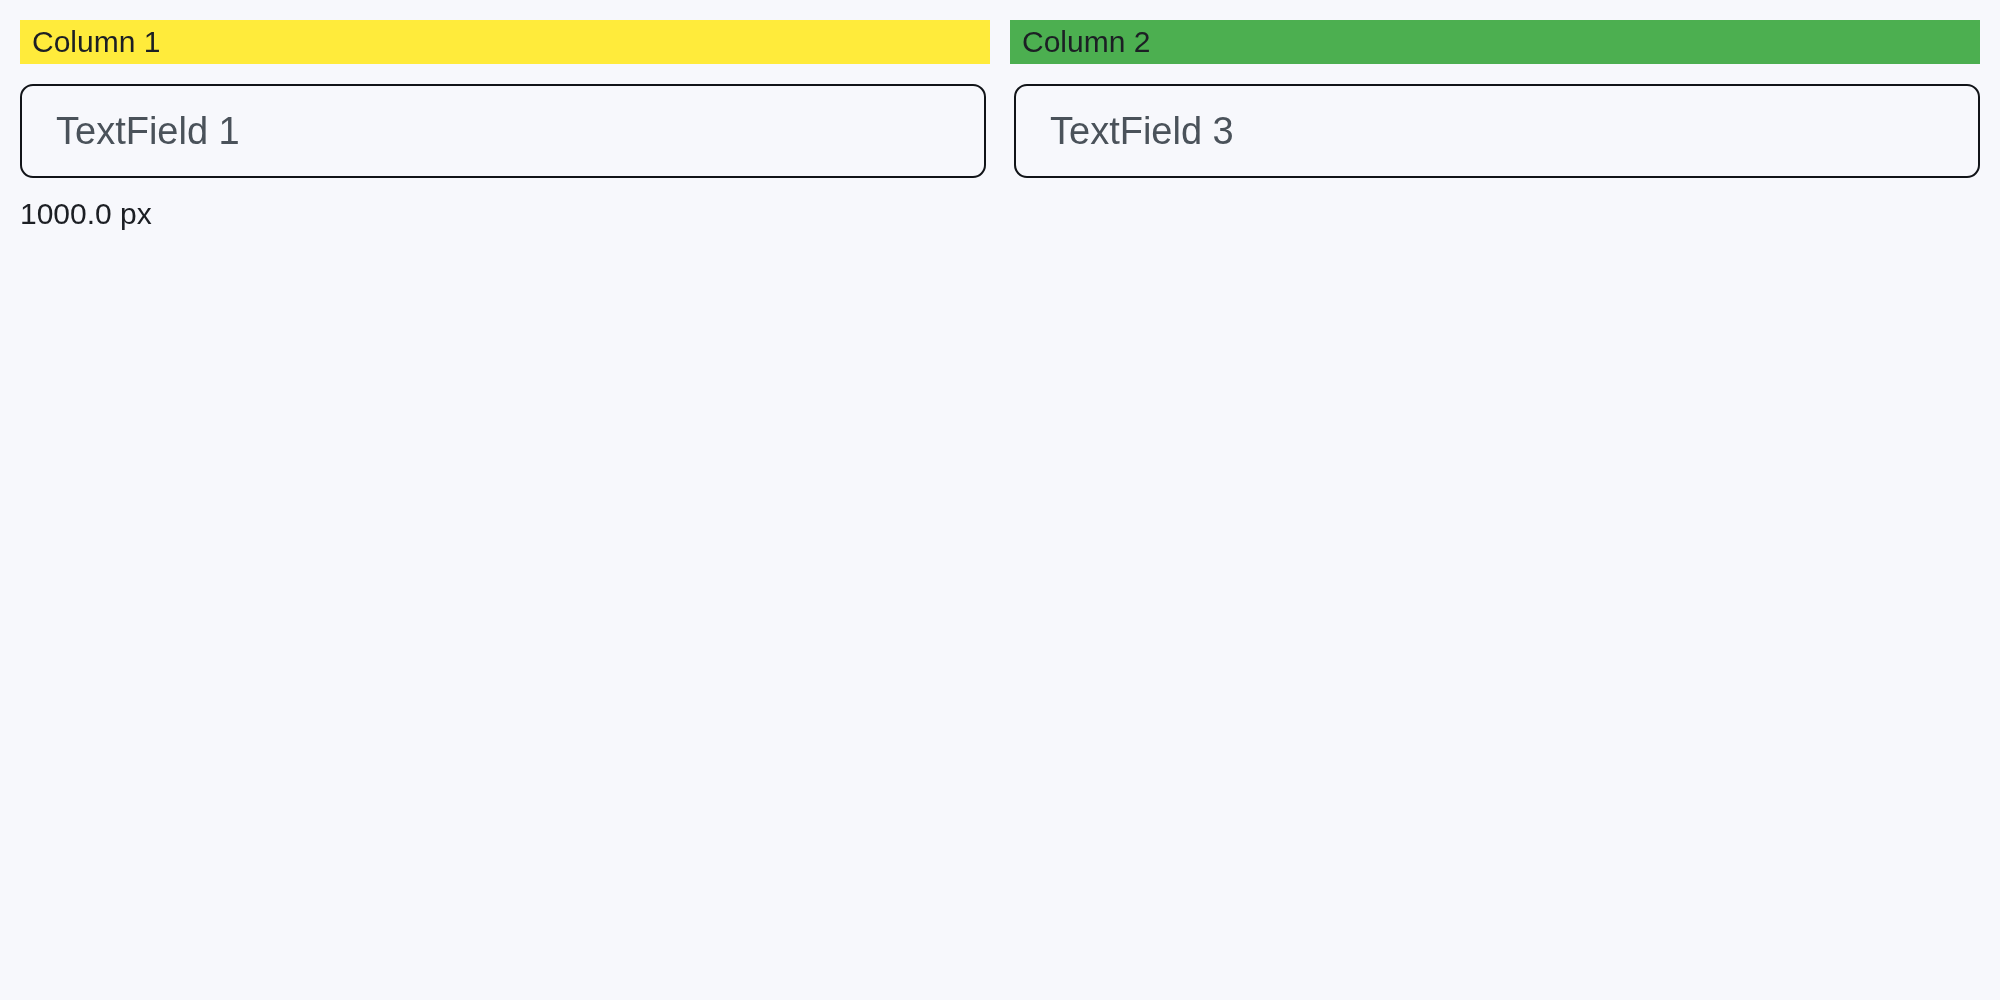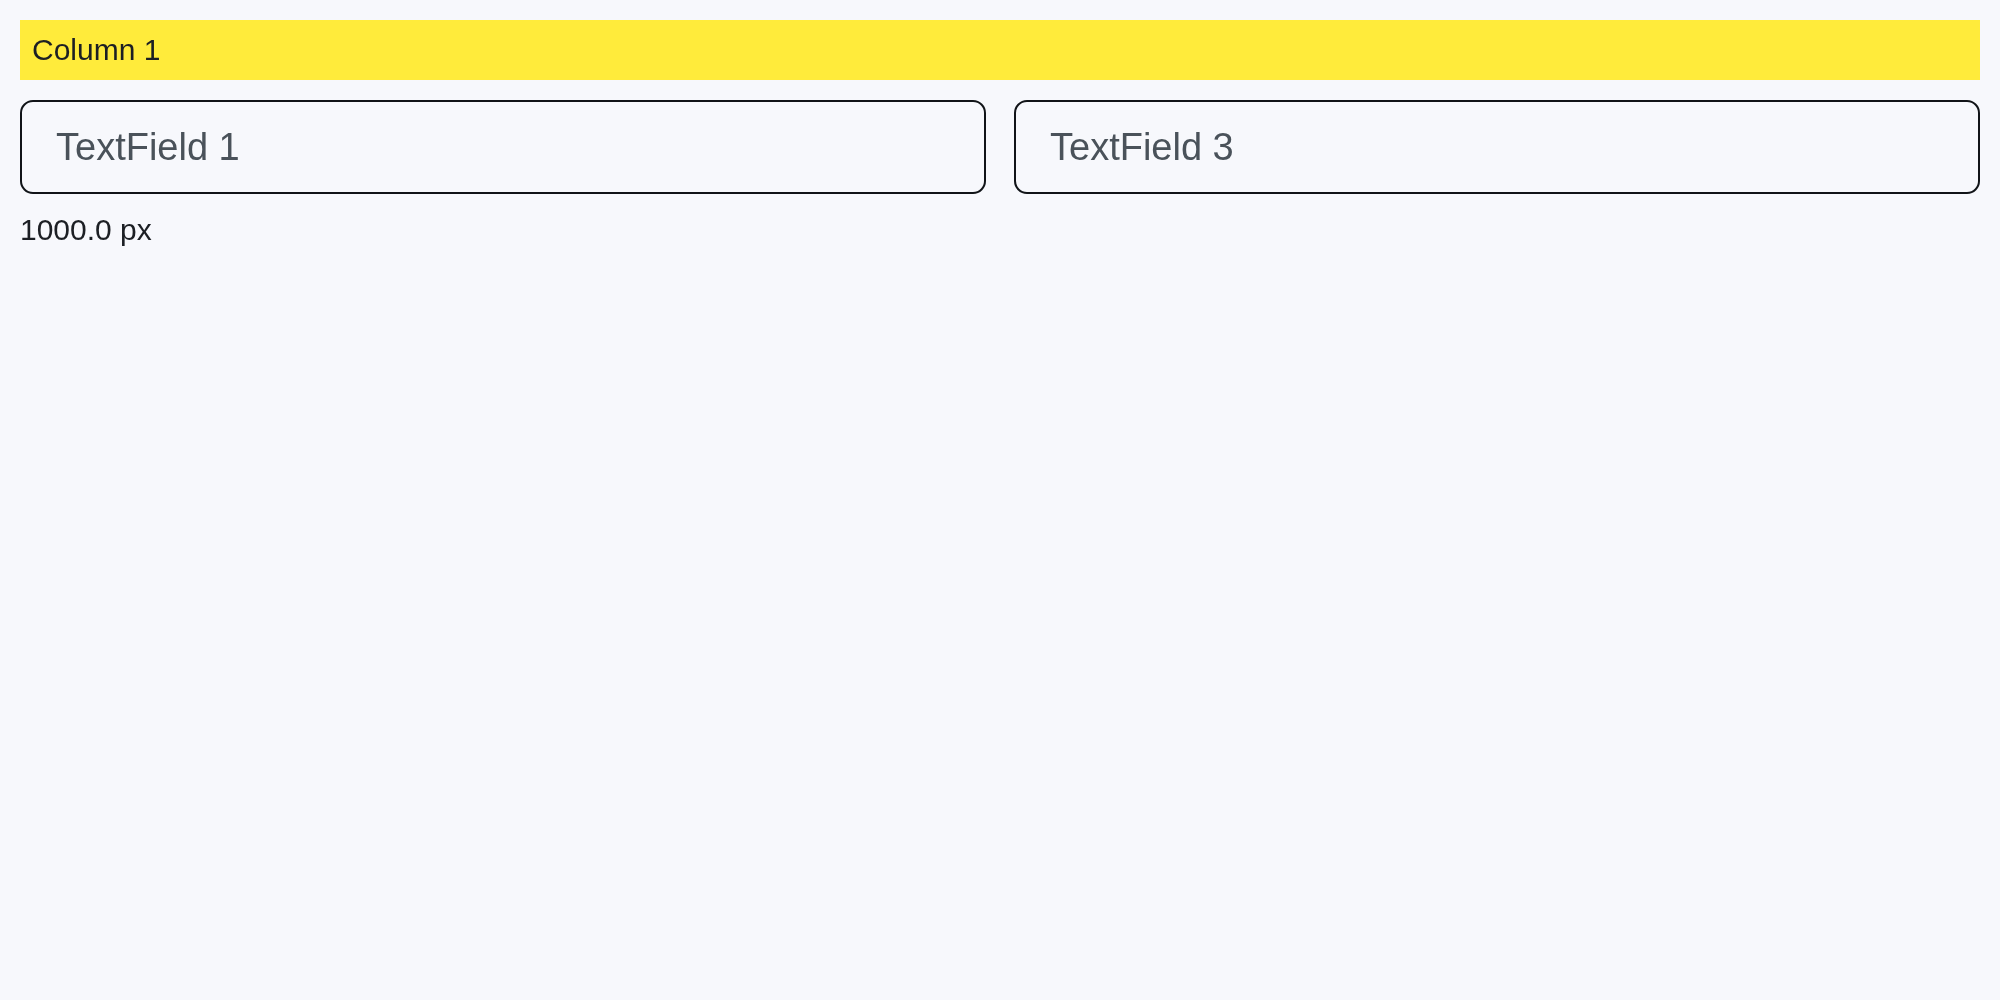--- a/index.html
+++ b/index.html
@@ -13,21 +13,21 @@
     font-family: "Liberation Sans", sans-serif;
     overflow: hidden;
   }
   .columns-row {
     display: flex;
     gap: 20px;
     margin: 20px 20px 0 20px;
   }
   .column-bar {
     flex: 1 1 0;
-    height: 60px;
+    height: 44px;
     box-sizing: border-box;
     display: flex;
     align-items: center;
     padding-left: 12px;
     font-size: 30px;
     color: #1C1F24;
   }
   .fields-row {
     display: flex;
     gap: 28px;
@@ -54,20 +54,21 @@
     margin: 19px 0 0 20px;
     font-size: 30px;
     color: #1C1F24;
   }
 </style>
 </head>
 <body style="background: rgb(247, 248, 252);">
 
 <div class="columns-row">
   <div class="column-bar" style="background-color: rgb(255, 235, 59);">Column 1</div>
+  <div class="column-bar" style="background-color: rgb(76, 175, 80);">Column 2</div>
 </div>
 
 <div class="fields-row">
   <input type="text" class="textfield" placeholder="TextField 1" style="">
   <input type="text" class="textfield" placeholder="TextField 3" style="">
 </div>
 
 <div class="size-label">1000.0 px</div>
 
 </body></html>

